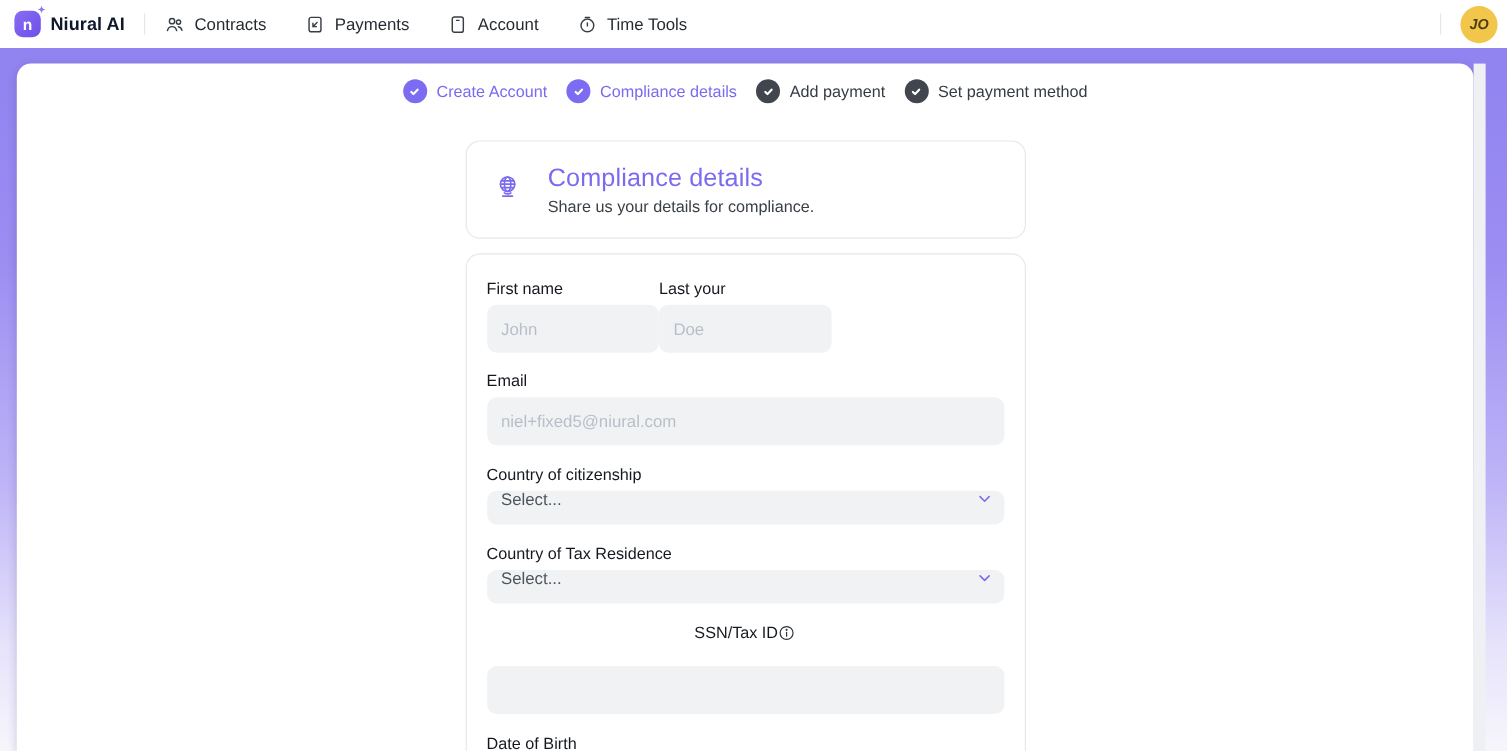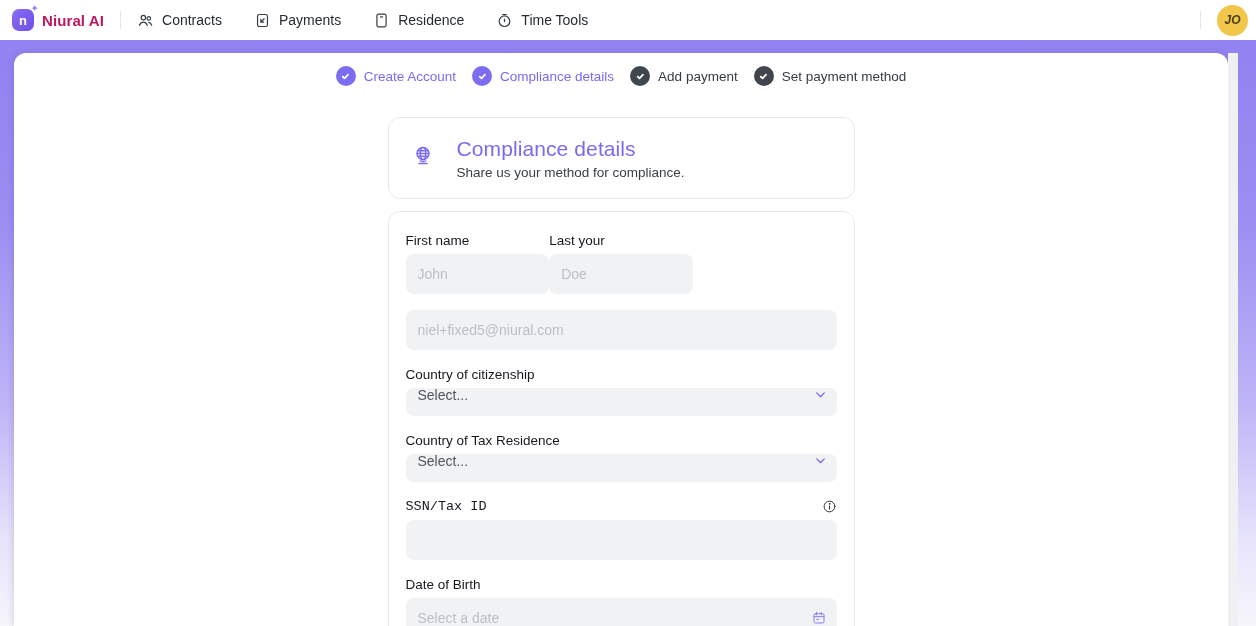--- a/index.html
+++ b/index.html
@@ -6,21 +6,21 @@
   html,body { width:1256px; height:626px; overflow:hidden; background:#fff;
     font-family:"Liberation Sans", sans-serif; }
 
   
   .topnav { height:40px; display:flex; align-items:center; padding:0 8px 0 12px; background:#fff; }
   .brand-group { display:flex; align-items:center; gap:8px; }
   .logo { position:relative; width:22px; height:22px; border-radius:7px;
     background:linear-gradient(135deg,#8a6cf5,#6d4fe8); display:flex; align-items:center; justify-content:center; }
   .logo span { color:#fff; font-size:13px; font-weight:700; line-height:1; }
   .logo .spark { position:absolute; top:-4px; right:-4px; color:#8b7cf2; font-size:8px; }
-  .brand-name { font-size:15px; font-weight:700; color:#be185d; letter-spacing:.1px;text-align:center; }
+  .brand-name { font-size:15px; font-weight:700; color:#0f172a; letter-spacing:.1px;text-align:center; }
   .nav-divider { width:1px; height:18px; background:#e4e6ea; margin:0 16px; }
   .nav-items { display:flex; align-items:center; gap:32px; }
   .nav-item { display:flex; align-items:center; gap:8px; cursor:pointer; }
   .nav-item svg { width:17px; height:17px; stroke:#383e46; fill:none; stroke-width:1.7;
     stroke-linecap:round; stroke-linejoin:round; }
   .nav-item span { font-size:14px; color:#262b33; }
   .nav-spacer { flex:1; }
   .avatar { width:31px; height:31px; border-radius:50%; background:#f1c64b; display:flex;
     align-items:center; justify-content:center; font-size:12px; font-weight:700; color:#4c3d12; cursor:pointer;font-style:italic; }
 
@@ -65,21 +65,21 @@
     border-radius:8px; padding:0 12px; font-size:14px; color:#333842;
     font-family:"Liberation Sans",sans-serif; }
   .text-input::placeholder { color:#b9bfc9; opacity:1; }
   .name-row { display:grid; grid-template-columns:1fr 1fr 1fr; margin-bottom:16px; }
   .name-row .field { margin-bottom:0; }
   .select-box { position:relative; width:100%; height:28px; background:#f1f2f4; border-radius:8px;
     display:flex; align-items:center; padding:0 30px 15px 12px; cursor:pointer; }
   .select-box span { font-size:14px; color:#4e555f; }
   .select-box svg { position:absolute; right:10px; width:13px; height:13px; stroke:#7a6af0;
     stroke-width:2.4; fill:none; stroke-linecap:round; stroke-linejoin:round; }
-  .label-row { display:flex; align-items:center; justify-content:space-between; margin-bottom:6px;font-family:Liberation Mono, monospace; }
+  .label-row { display:flex; align-items:center; justify-content:center; margin-bottom:20px; }
   .label-row .field-label { margin-bottom:0; }
   .info-icon svg { width:15px; height:15px; stroke:#2e3338; fill:none; stroke-width:1.6;
     stroke-linecap:round; display:block; cursor:pointer; }
   .date-wrap { position:relative; }
   .date-wrap .text-input { }
   .cal-icon { position:absolute; right:10px; top:50%; transform:translateY(-50%); }
   .cal-icon svg { width:16px; height:16px; stroke:#8b7cf2; fill:none; stroke-width:1.5;
     stroke-linecap:round; stroke-linejoin:round; display:block; cursor:pointer; }
 </style>
 </head>
@@ -109,21 +109,21 @@
         <rect x="5" y="3.5" width="14" height="17" rx="2.5"></rect>
         <path d="M14.4 9.6l-4.8 4.8M9.6 10.4v4h4"></path>
       </svg>
       <span>Payments</span>
     </div>
     <div class="nav-item">
       <svg viewBox="0 0 24 24">
         <rect x="5.5" y="3" width="13" height="18" rx="2.5"></rect>
         <path d="M10.5 7h3"></path>
       </svg>
-      <span>Residence</span>
+      <span>Account</span>
     </div>
     <div class="nav-item">
       <svg viewBox="0 0 24 24">
         <circle cx="12" cy="13" r="7.5"></circle>
         <path d="M9.5 3.5h5M12 10v3.5"></path>
       </svg>
       <span>Time Tools</span>
     </div>
   </nav>
   <div class="nav-spacer"></div>
@@ -176,38 +176,39 @@
         <div class="globe">
           <svg viewBox="0 0 24 24">
             <circle cx="12" cy="9.5" r="6"></circle>
             <ellipse cx="12" cy="9.5" rx="2.7" ry="6"></ellipse>
             <path d="M6.2 9.5h11.6M7 6.7h10M7 12.3h10"></path>
             <path d="M9.3 16.8c.5 1 4.9 1 5.4 0M8 19.5h8"></path>
           </svg>
         </div>
         <div>
           <div class="header-title">Compliance details</div>
-          <div class="header-sub">Share us your method for compliance.</div>
+          <div class="header-sub">Share us your details for compliance.</div>
         </div>
       </div>
 
       <div class="form-card">
 
         <div class="name-row">
           <div class="field">
             <label class="field-label">First name</label>
             <input class="text-input" type="text" placeholder="John" style="">
           </div>
           <div class="field">
             <label class="field-label">Last your</label>
             <input class="text-input" type="text" placeholder="Doe" style="">
           </div>
         </div>
 
         <div class="field">
+          <label class="field-label">Email</label>
           <input class="text-input" type="text" placeholder="niel+fixed5@niural.com" style="">
         </div>
 
         <div class="field">
           <label class="field-label">Country of citizenship</label>
           <div class="select-box">
             <span>Select...</span>
             <svg viewBox="0 0 24 24">
                 <path d="M5 9l7 7 7-7"></path>
               </svg>

